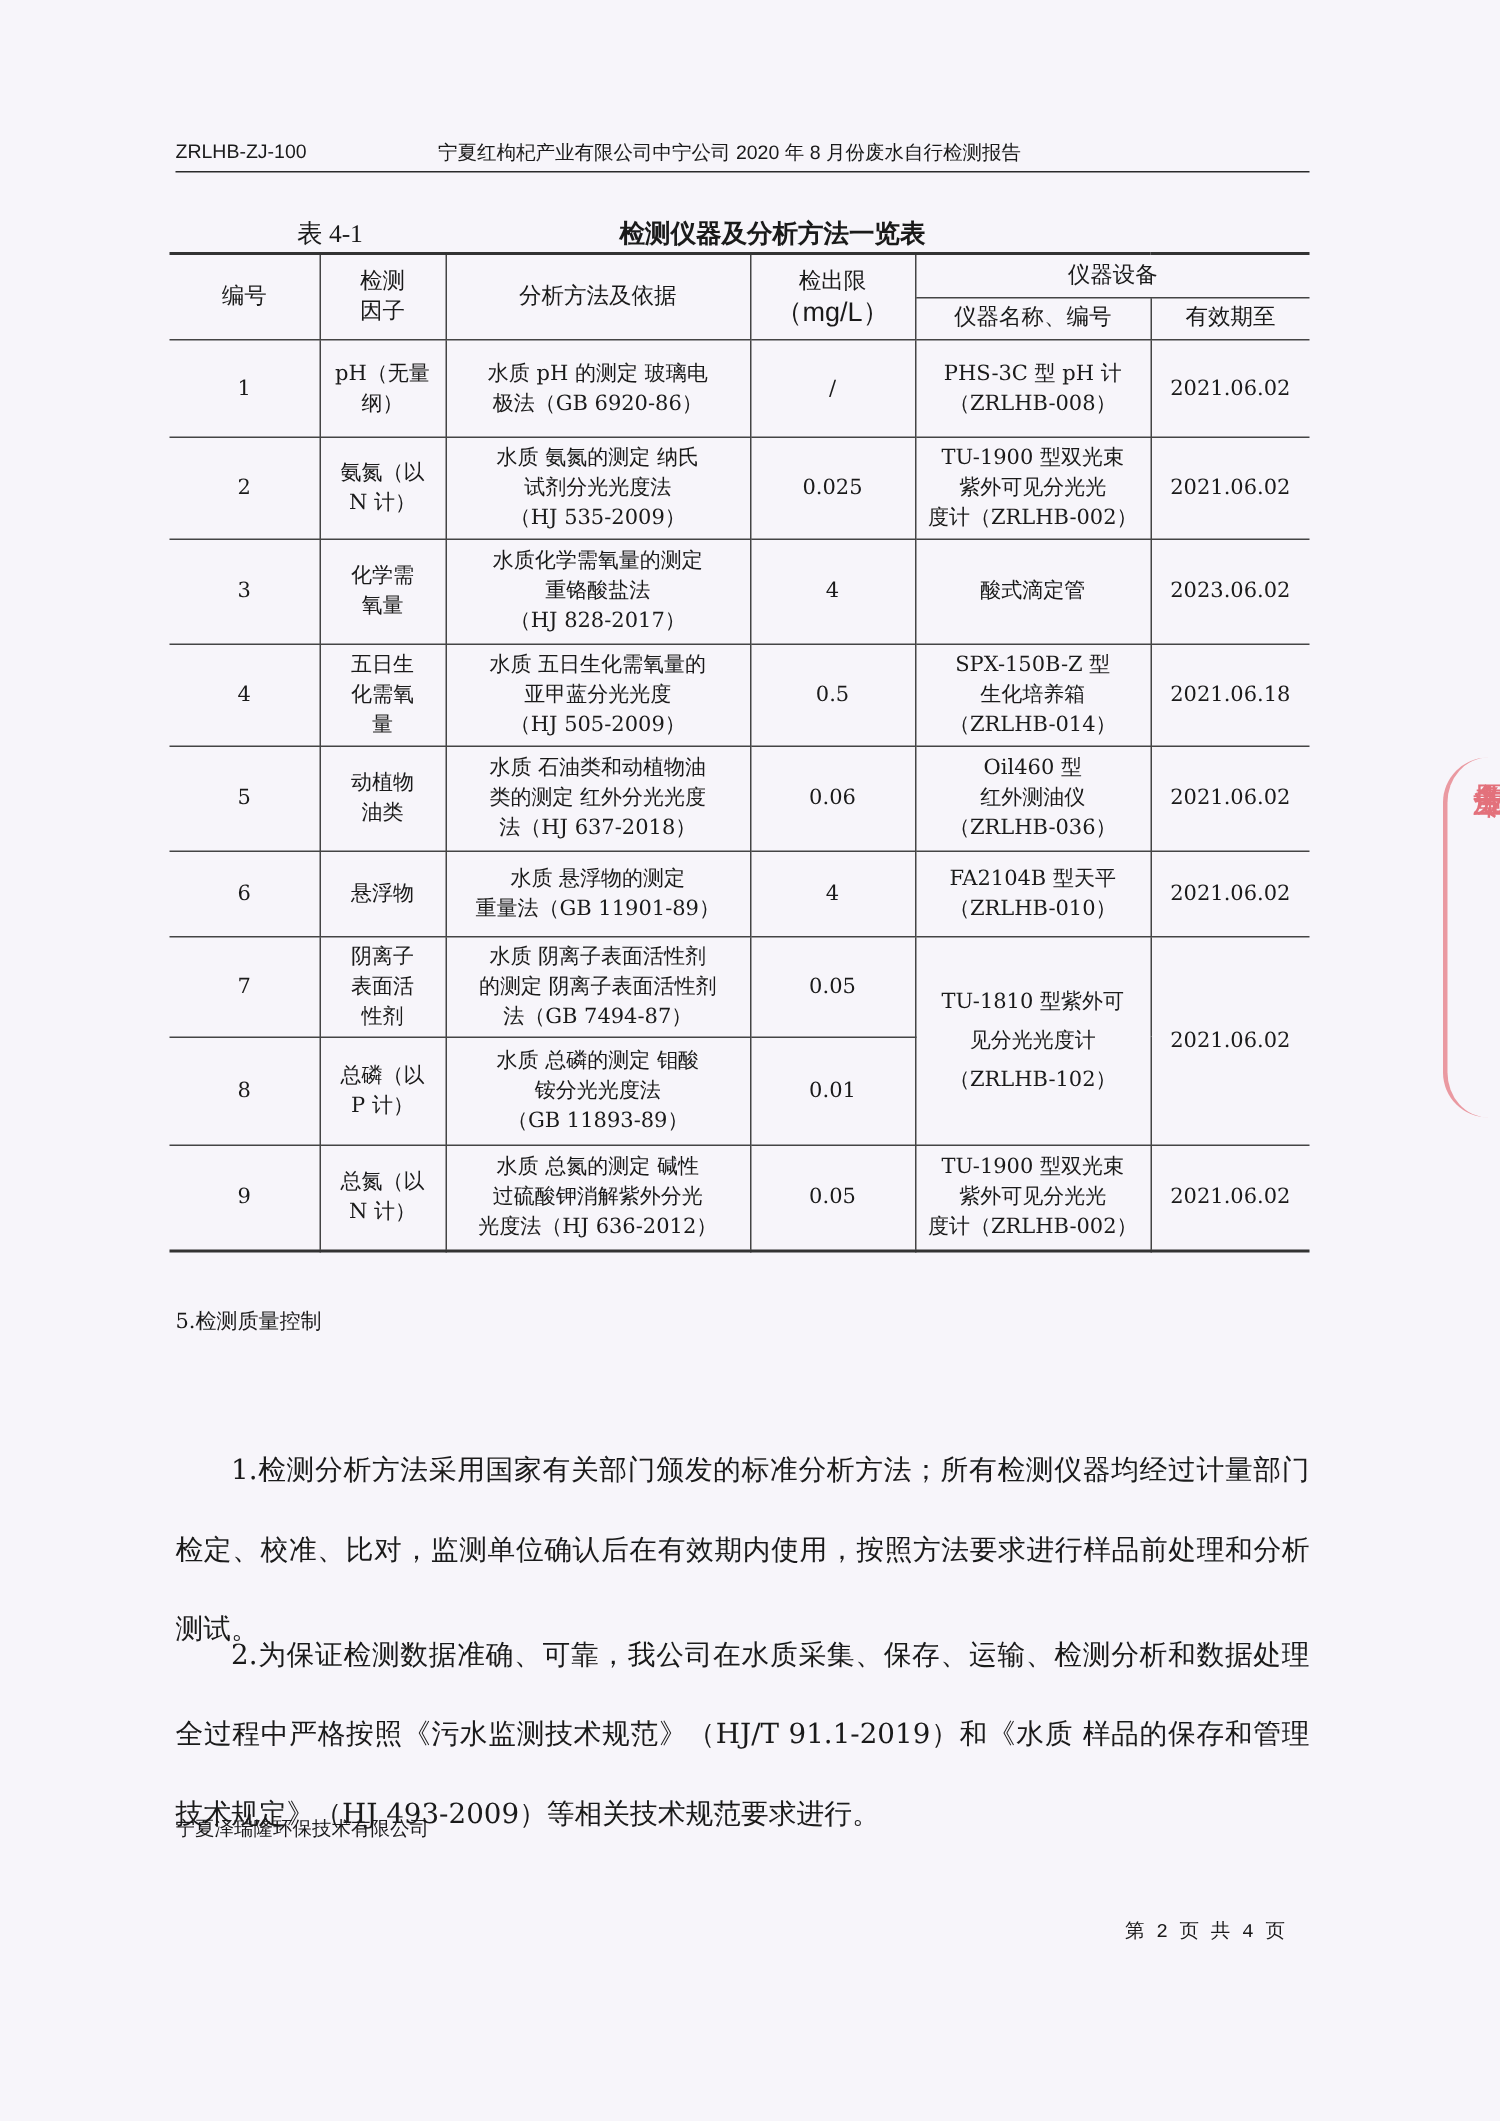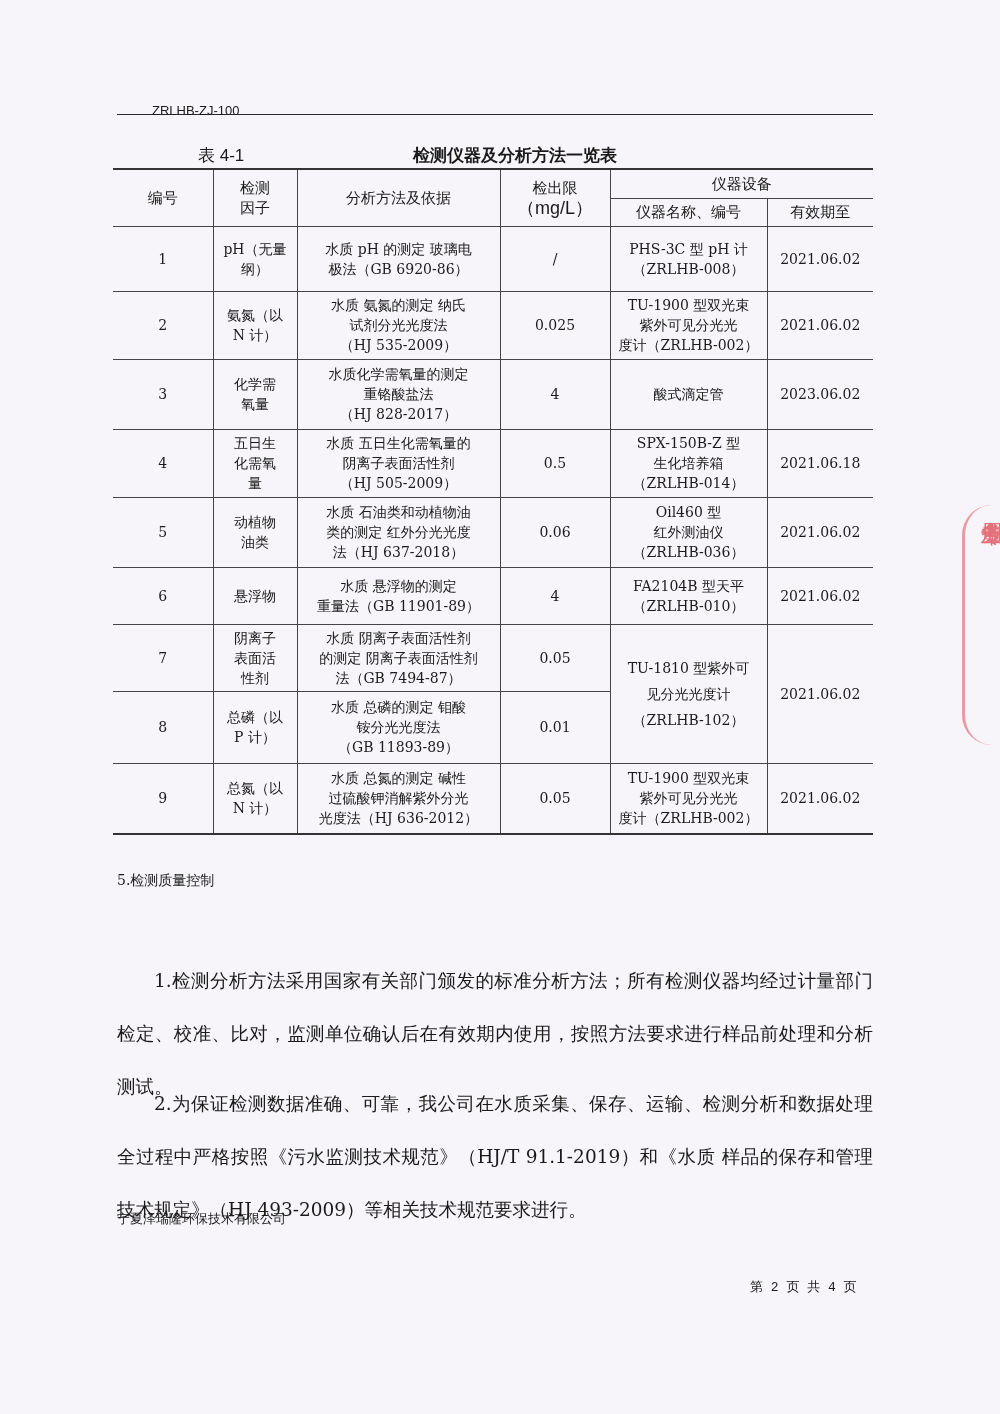--- a/index.html
+++ b/index.html
@@ -10,25 +10,25 @@
     overflow: hidden;
     font-family: "DejaVu Serif", "Liberation Serif", serif;
     color: #1a1a1a;
   }
   .header {
     position: absolute; left: 117px; top: 90px; width: 756px; height: 24px;
     border-bottom: 1.5px solid #2a2a2a;
     font-family: "Liberation Sans", "DejaVu Sans", sans-serif;
     font-size: 13px;
   }
-  .header .code { position: absolute; left: 0; top: 13px; margin-left: 35px; }
+  .header .code { position: absolute; left: 0; top: 3px; }
   .header .title { position: absolute; left: 175px; top: 3px; }
   .table-caption {
     position: absolute; top: 144px; left: 113px; width: 760px; height: 24px;
-    font-family: Liberation Sans, sans-serif;
+    font-family: Liberation Serif, serif;
     font-size: 17px;
   }
   .table-caption .num { position: absolute; left: 85px; top: 0; }
   .table-caption .name { position: absolute; left: 300px; top: 0; font-weight: bold; text-align: right; }
   table.main {
     position: absolute; left: 113px; top: 168px; width: 760px;
     border-collapse: collapse;
     font-size: 14px;
     table-layout: fixed;
   }
@@ -71,20 +71,21 @@
     writing-mode: vertical-rl;
     padding-left: 4px;
     overflow: hidden;
   }
 </style>
 </head>
 <body>
 
 <div class="header">
   <span class="code">ZRLHB-ZJ-100</span>
+  <span class="title">宁夏红枸杞产业有限公司中宁公司 2020 年 8 月份废水自行检测报告</span>
 </div>
 
 <div class="table-caption">
   <span class="num">表 4-1</span>
   <span class="name">检测仪器及分析方法一览表</span>
 </div>
 
 <table class="main">
   <colgroup>
     <col style="width:100px">
@@ -173,21 +174,21 @@
 
     <tr style="height:68px">
       <td>4</td>
       <td class="cell-lines">
           <span>五日生</span>
           <span>化需氧</span>
           <span>量</span>
         </td>
       <td class="cell-lines">
           <span>水质 五日生化需氧量的</span>
-          <span>阴离子表面活性剂</span>
+          <span>亚甲蓝分光光度</span>
           <span>（HJ 505-2009）</span>
         </td>
       <td>0.5</td>
       <td class="cell-lines">
           <span>SPX-150B-Z 型</span>
           <span>生化培养箱</span>
           <span>（ZRLHB-014）</span>
         </td>
       <td>2021.06.18</td>
     </tr>

